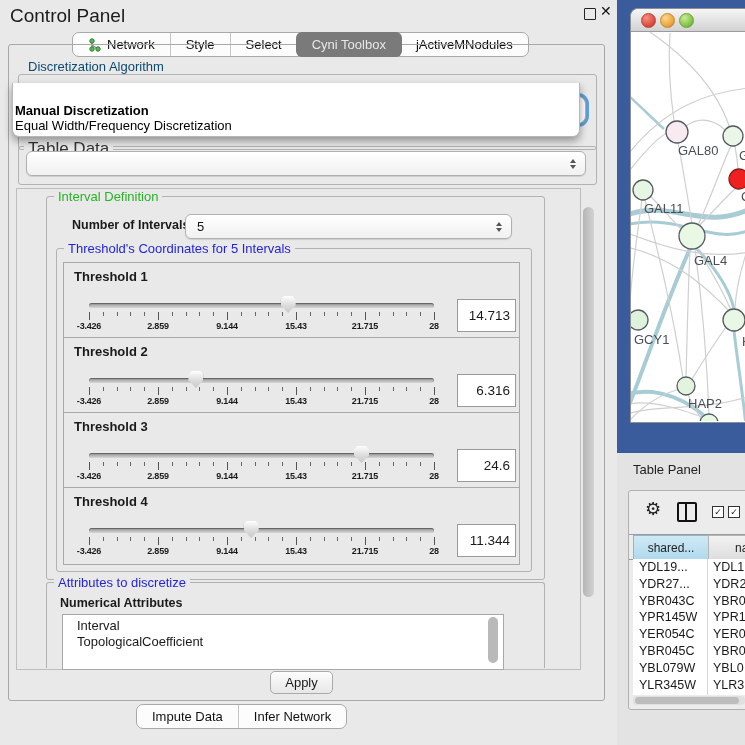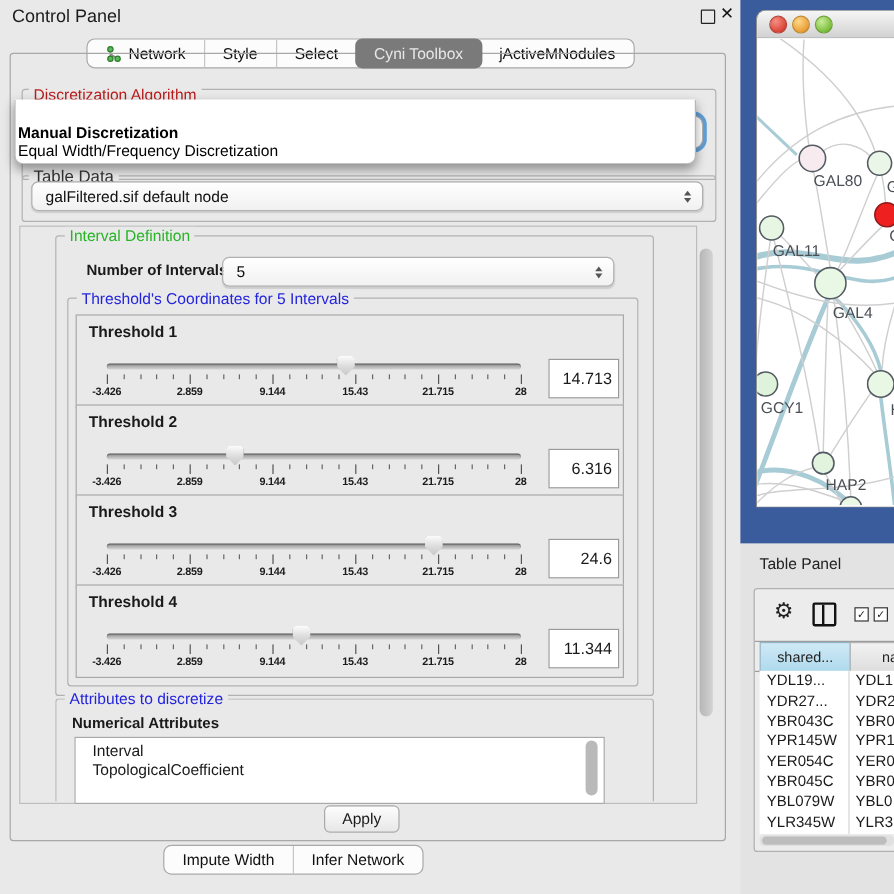--- a/index.html
+++ b/index.html
@@ -2,21 +2,21 @@
 <html><head>
 <meta charset="utf-8">
 <style>
   html,body{margin:0;padding:0}
   body{width:745px;height:745px;position:relative;overflow:hidden;background:#e9e9e9;
        font-family:"Liberation Sans","DejaVu Sans",sans-serif;color:#1a1a1a;}
   .abs{position:absolute}
 
   
   #titlebar{left:0;top:0;width:617px;height:26px;}
-  #cp-title{left:10px;top:5px;font-size:15px;color:#1c1c1c}
+  #cp-title{left:10px;top:5px;font-size:19px;color:#1c1c1c}
   #float-btn{left:584px;top:8px;width:10px;height:10px;border:1.5px solid #222;border-radius:1px}
   #close-btn{left:600px;top:3px;font-size:14px;font-weight:bold;color:#111}
 
   
   .tabstrip{display:flex;align-items:stretch;background:#fcfcfc;border:1px solid #a9a9a9;
             border-radius:7px;height:23px;overflow:visible}
   .tab{display:flex;align-items:center;padding:0 15px;font-size:13px;color:#111;
        border-left:1px solid #c6c6c6;background:transparent;white-space:nowrap}
   .tab:first-child{border-left:none}
   .tab.selected{background:#7a7a7a;color:#e7e7e7;border-radius:6px;margin:-1px -1px;
@@ -28,35 +28,35 @@
 
   
   #outer-panel{left:8px;top:44px;width:595px;height:655px;border:1px solid #a8a8a8;border-radius:3px}
 
   
   .group{border:1px solid #b2b2b2;border-radius:3px}
   .group-label{position:absolute;background:#e9e9e9;padding:0 4px;font-size:13px;white-space:nowrap}
 
   
   #algo-group{left:18px;top:74px;width:577px;height:74px}
-  #algo-label{left:24px;top:71px;color:#b91c1c}
+  #algo-label{left:24px;top:59px;color:#0c4a6e}
   #algo-combo{left:26px;top:96px;width:558px;height:26px;background:#fff;border:1px solid #b0b0b0;
               border-radius:8px;box-shadow:0 0 0 3px #5f9fd8}
 
   
   #algo-popup{left:12px;top:83px;width:566px;height:53px;background:#fff;border:1px solid #b7b7b7;
               border-top:none;border-radius:0 0 7px 7px;box-shadow:0 4px 9px rgba(0,0,0,.38);z-index:60}
   #popup-hint{position:absolute;left:0;top:4px;width:500px;text-align:center;font-size:13px;color:#b5b5b5}
   .popup-item{position:absolute;left:2px;font-size:13px;color:#000}
   #popup-item-0{top:20px;font-weight:bold}
   #popup-item-1{top:35px}
 
   
   #tabledata-group{left:18px;top:146px;width:577px;height:37px}
-  #tabledata-label{left:24px;top:139px;color:#333;font-size:14px}
+  #tabledata-label{left:24px;top:139px;color:#333;font-size:17px}
   .combo{background:linear-gradient(180deg,#ffffff,#f1f1f1);border:1px solid #b0b0b0;border-radius:6px;
          font-size:13px;color:#111;display:flex;align-items:center;box-shadow:0 1px 1px rgba(0,0,0,.12)}
   .combo .val{padding-left:11px}
   .stepper{position:absolute;right:9px;top:50%;transform:translateY(-50%);display:flex;
            flex-direction:column;align-items:center}
   .arr-up{width:0;height:0;border-left:3.5px solid transparent;border-right:3.5px solid transparent;
           border-bottom:4.5px solid #555;margin-bottom:2px}
   .arr-dn{width:0;height:0;border-left:3.5px solid transparent;border-right:3.5px solid transparent;
           border-top:4.5px solid #555}
   #tabledata-combo{left:26px;top:151px;width:558px;height:23px}
@@ -183,21 +183,20 @@
 
 <div class="abs" id="outer-panel"></div>
 
 <div class="abs group" id="algo-group"></div>
 <div class="group-label" id="algo-label">Discretization Algorithm</div>
 <div class="abs" id="algo-combo"></div>
 
 <div class="abs group" id="tabledata-group"></div>
 <div class="group-label" id="tabledata-label">Table Data</div>
 <div class="abs combo" id="tabledata-combo">
-  <span class="val">galFiltered.sif default node</span>
   <span class="stepper">
       <span class="arr-up"></span>
       <span class="arr-dn"></span>
     </span>
 </div>
 
 <div class="abs" id="viewport-border"></div>
 <div class="abs" id="v-scrollbar"></div>
 
 <div class="abs group" id="interval-group"></div>
@@ -393,21 +392,21 @@
     </div>
 </div>
 <div class="abs" id="attr-scroll"></div>
 
 <div class="abs" id="apply-btn">
   <span>Apply</span>
 </div>
 
 <div class="abs tabstrip" id="bottom-tabs">
   <div class="tab">
-    <span>Impute Width</span>
+    <span>Impute Data</span>
   </div>
   <div class="tab">
     <span>Infer Network</span>
   </div>
 </div>
 
 <div class="abs" id="algo-popup">
   <div class="popup-item" id="popup-item-0">Manual Discretization</div>
   <div class="popup-item" id="popup-item-1">Equal Width/Frequency Discretization</div>
 </div>

